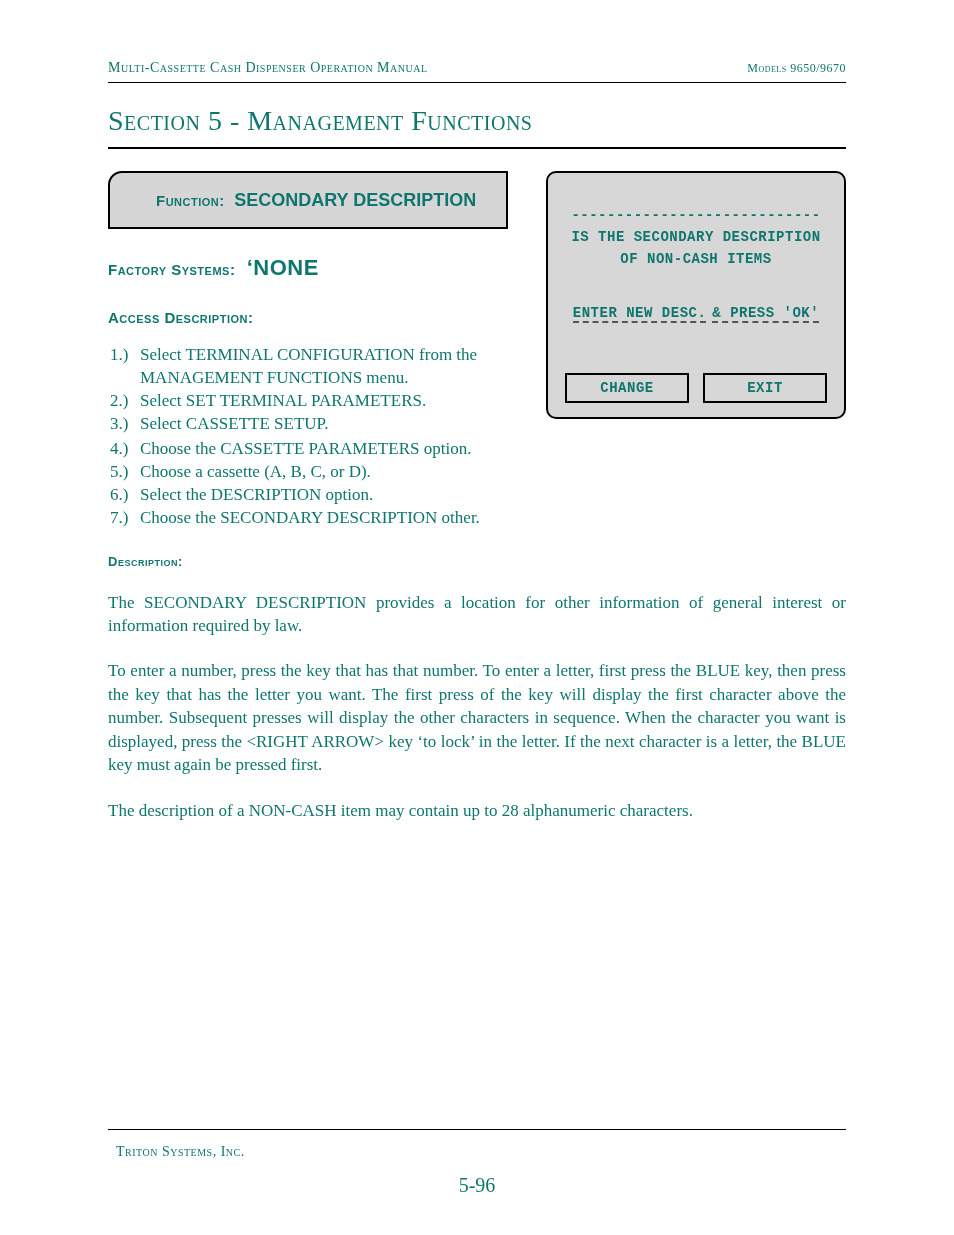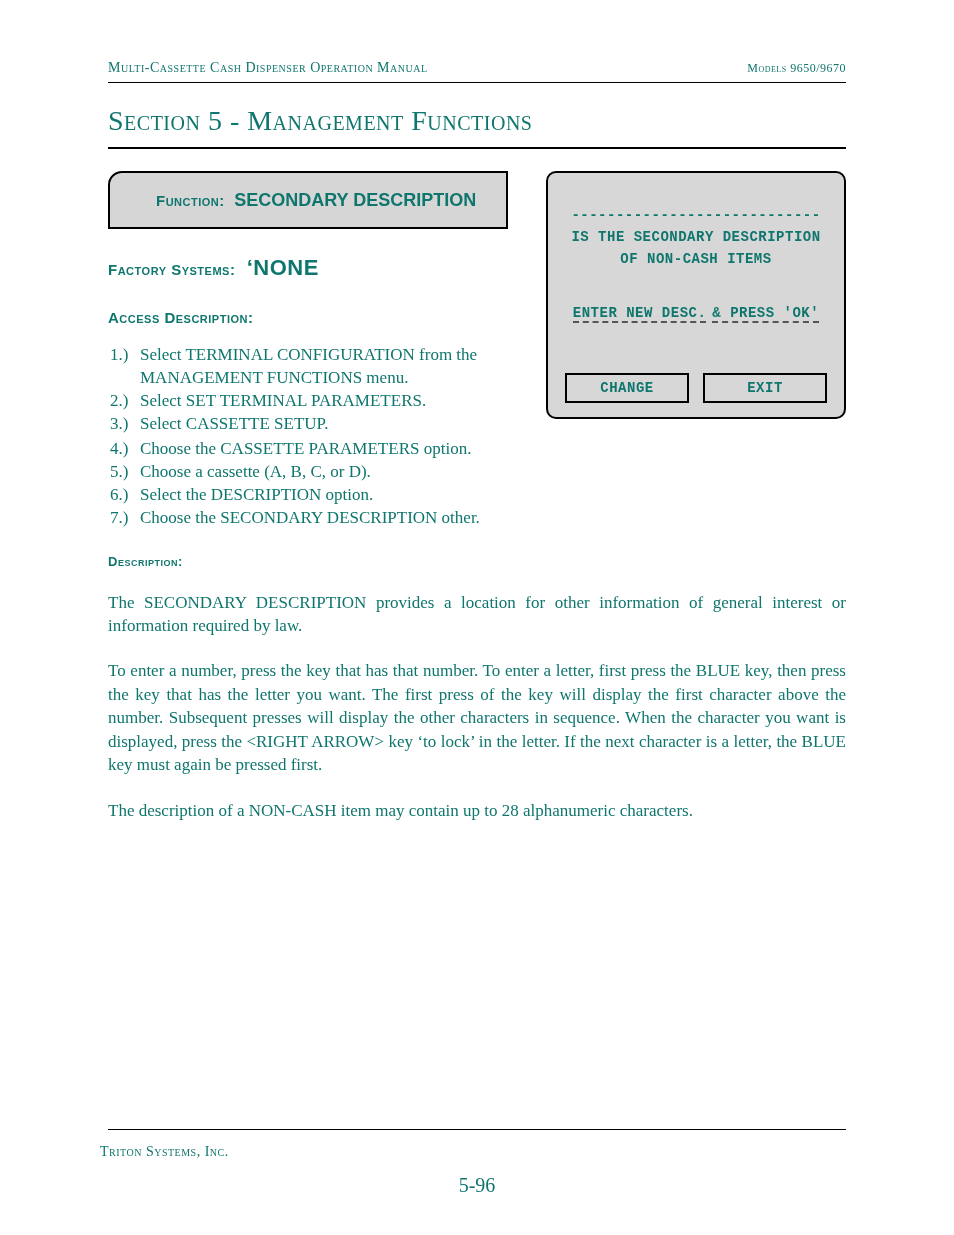--- a/index.html
+++ b/index.html
@@ -94,21 +94,21 @@
     flex:0 0 120px; height:26px; border:2px solid #000; background:#d7d7d7;
     display:flex; align-items:center; justify-content:center;
     font-family:"Courier New", Courier, monospace; font-weight:bold; font-size:14px;
     letter-spacing:0.5px;
   }
 
   
 
   .footer-rule { position:absolute; left:108px; right:108px; bottom:105px; border-top:1px solid #000; }
   .footer-left {
-    position:absolute; left:100px; bottom:75px;
+    position:absolute; left:116px; bottom:75px;
     font-size:14px; font-variant: small-caps; letter-spacing:0.5px;
   }
   .page-num {
     position:absolute; left:0; right:0; bottom:38px; text-align:center;
     font-size:20px;
   }
 </style>
 </head>
 <body>
 

